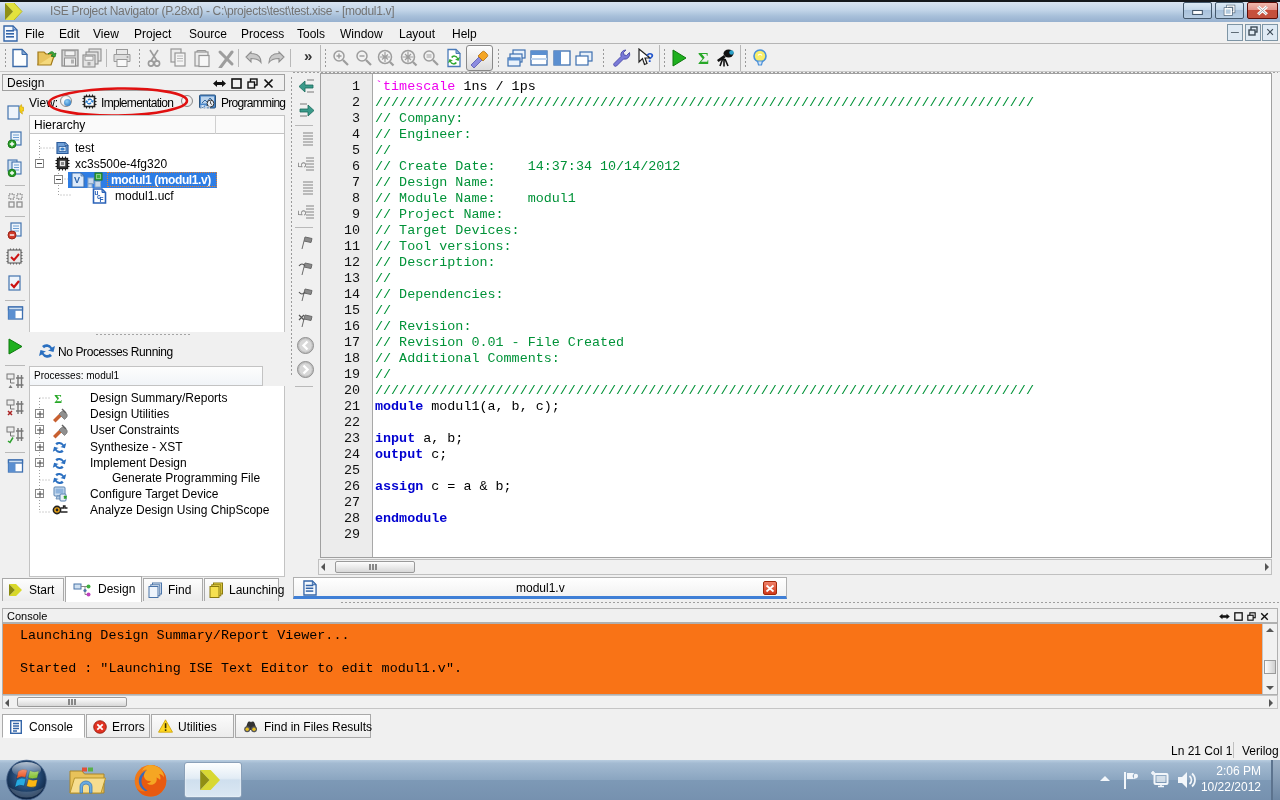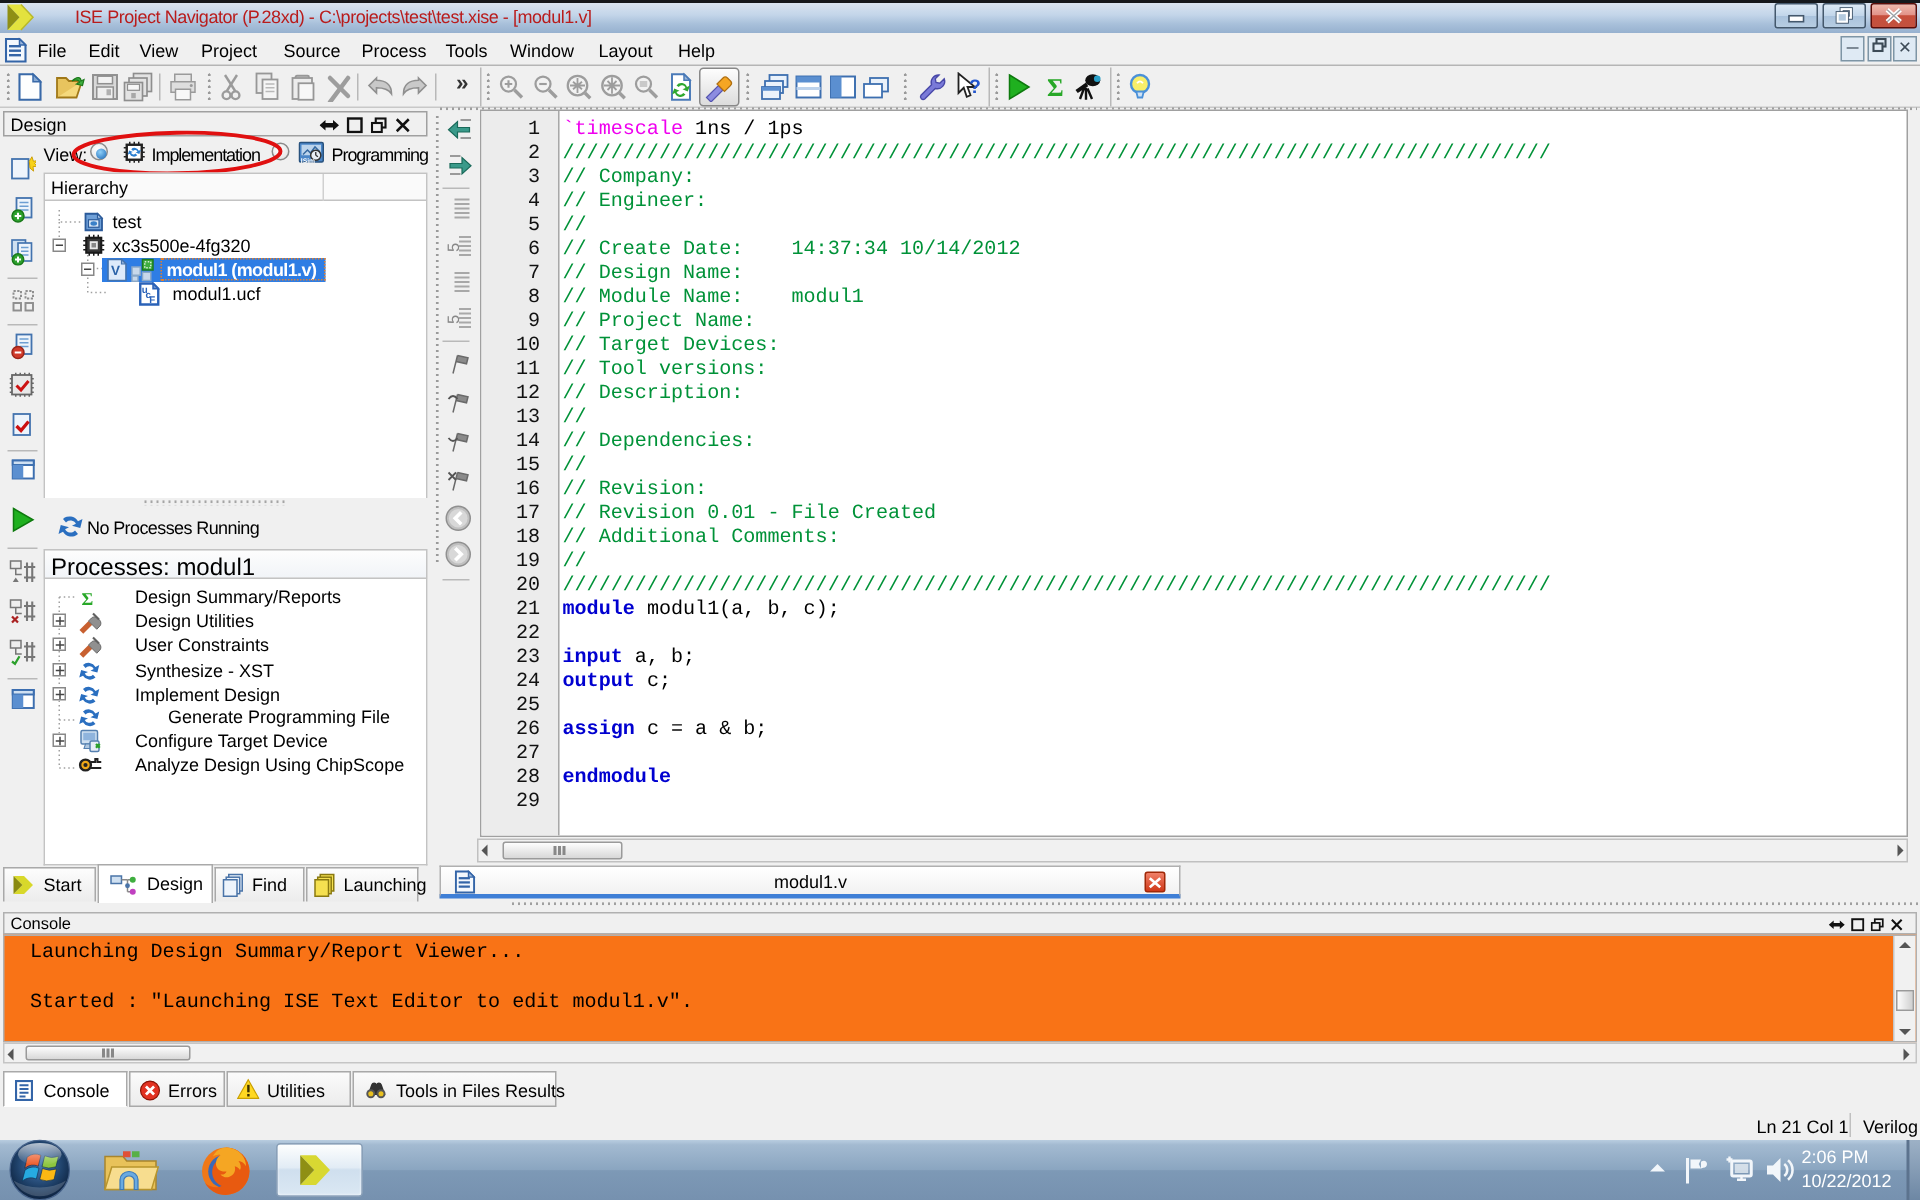--- a/index.html
+++ b/index.html
@@ -5,21 +5,21 @@
 * { margin:0; padding:0; box-sizing:border-box; }
 html,body { width:1280px; height:800px; overflow:hidden; }
 body { font-family:"Liberation Sans", sans-serif; background:#f0f0f0; position:relative; }
 .abs { position:absolute; }
 .mono { font-family:"Liberation Mono", monospace; }
 
 
 #titlebar { left:0; top:0; width:1280px; height:22px;
   background:linear-gradient(#d9e4f1 0%, #c3d5e9 40%, #a8c0da 70%, #97b1cf 100%);
   border-top:2px solid #15181c; }
-#title-text { left:50px; top:4px; font-size:12px; letter-spacing:-0.3px; color:#b91c1c; }
+#title-text { left:50px; top:4px; font-size:12px; letter-spacing:-0.3px; color:#737373; }
 .winbtn { top:2px; width:29px; height:17px; border:1px solid #44586c; border-radius:2px; }
 .winbtn .glyph { position:absolute; left:0; top:0; width:100%; height:100%; }
 #btn-min { left:1183px; background:linear-gradient(#dce9f5 0%, #c2d6ea 49%, #a9c2dc 50%, #b7cde2 100%); }
 #btn-max { left:1215px; background:linear-gradient(#dce9f5 0%, #c2d6ea 49%, #a9c2dc 50%, #b7cde2 100%); }
 #btn-close { left:1247px; width:31px; background:linear-gradient(#efb9ad 0%, #e2948a 45%, #c74f3c 50%, #c3513e 100%); border-color:#5c0d08; }
 
 
 #menubar { left:0; top:22px; width:1280px; height:22px; background:#f0f0f0; border-bottom:1px solid #b5b5b5; }
 .menuitem { position:absolute; top:5px; font-size:12px; color:#000; }
 .mdibtn { position:absolute; top:2px; width:16px; height:17px; background:#dfeaf4; border:1px solid #7e95a5; color:#3c4a56; font-size:11px; text-align:center; line-height:15px; }
@@ -32,21 +32,21 @@
 .ticon { position:absolute; top:3px; width:20px; height:20px; }
 #design-panel-header { left:2px; top:74px; width:283px; height:17px; background:#f0f0f0; border:1px solid #a0a0a0; }
 #design-title { position:absolute; left:4px; top:1px; font-size:12px; color:#000; }
 
 #left-strip { left:2px; top:92px; width:26px; height:485px; background:#f0f0f0; }
 #view-row { left:29px; top:92px; width:256px; height:32px; background:#f0f0f0; font-size:12px; }
 #hier-header { left:29px; top:115px; width:256px; height:19px; background:#fafafa; border:1px solid #c3c3c3; font-size:12px; }
 #tree-area { left:29px; top:134px; width:256px; height:198px; background:#fff; border-left:1px solid #c3c3c3; border-right:1px solid #c3c3c3; }
 #splitter1 { left:95px; top:333px; width:96px; height:4px; background-image:radial-gradient(circle, #a5a5a5 0.8px, transparent 1px); background-size:4px 3px; }
 #noproc-row { left:29px; top:337px; width:256px; height:28px; background:#f0f0f0; font-size:12px; }
-#proc-header { left:29px; top:366px; width:256px; height:20px; background:linear-gradient(#fdfdfd,#f1f4f8); border:1px solid #c3c3c3; font-size:16px; }
+#proc-header { left:29px; top:366px; width:234px; height:20px; background:linear-gradient(#fdfdfd,#f1f4f8); border:1px solid #c3c3c3; font-size:10px; }
 #proc-area { left:29px; top:386px; width:256px; height:191px; background:#fff; border:1px solid #c3c3c3; border-top:none; }
 
 .treerow { position:absolute; height:16px; font-size:12px; color:#000; white-space:nowrap; }
 
 
 .btab { position:absolute; top:578px; height:23px; background:linear-gradient(#fdfdfd,#ececec); border:1px solid #a9a9a9; border-bottom:none; font-size:12px; color:#000; }
 .btab.sel { top:576px; height:26px; background:#fff; z-index:3; }
 
 
 #edit-strip { left:290px; top:74px; width:28px; height:482px; background:#f0f0f0; }
@@ -66,21 +66,21 @@
 #console-body { left:2px; top:623px; width:1276px; height:72px; background:#f97316; border:1px solid #b0b0b0; }
 #console-hscroll { left:2px; top:695px; width:1276px; height:14px; background:#f1f1f1; border:1px solid #c5c5c5; }
 .ctab { position:absolute; top:714px; height:24px; background:linear-gradient(#fbfbfb,#ececec); border:1px solid #a9a9a9; font-size:12px; white-space:nowrap; }
 .ctab.sel { background:#fff; border-bottom:1px solid #fff; }
 
 #statusbar { left:0px; top:740px; width:1280px; height:20px; background:#f0f0f0; font-size:12px; }
 
 
 #taskbar { left:0; top:760px; width:1280px; height:40px;
   background:linear-gradient(#b9cde0 0%, #a3bad1 8%, #8aa5c0 50%, #7d99b6 51%, #7691af 100%); }
-#clock { right:19px; top:3px; position:absolute; color:#fff; font-size:12px; text-align:left; line-height:16px; }
+#clock { right:19px; top:3px; position:absolute; color:#fff; font-size:12px; text-align:right; line-height:16px; }
 #showdesk { position:absolute; right:0; top:0; width:9px; height:40px; background:linear-gradient(#9db1c6,#6d87a4); border-left:2px solid #5c738e; }
 </style>
 </head>
 <body>
 
 <div class="abs" id="titlebar"></div>
 <svg class="abs" style="left:4px;top:2px" width="24" height="19" viewBox="0 0 24 19">
     <path d="M1 1 l9 0 8 8.5 -8 8.5 -9 0 8-8.5z" fill="#e3e23e"></path>
     <path d="M1 1 l8 8.5 -8 8.5z" fill="#8f8f14"></path>
     <path d="M10 1 l8 8.5 -8 8.5" fill="none" stroke="#b8b82a" stroke-width="1"></path>
@@ -869,21 +869,21 @@
 </div>
 <div class="abs ctab" style="left:235px;width:136px;">
   <svg style="position:absolute;left:7px;top:5px" width="16" height="13" viewBox="0 0 16 13">
       <path d="M2 10 l2.5-7 a2 2 0 0 1 3.8 0 l2.5 7z" fill="#333"></path>
       <path d="M8.2 10 l2.5-7 a2 2 0 0 1 3.8 0 l2.5 7z" fill="#333" transform="translate(-3 0)"></path>
       <circle cx="4.2" cy="9.2" r="3" fill="#555"></circle>
       <circle cx="11" cy="9.2" r="3" fill="#555"></circle>
       <circle cx="4.2" cy="9.2" r="1.7" fill="#e8c020"></circle>
       <circle cx="11" cy="9.2" r="1.7" fill="#e8c020"></circle>
     </svg>
-  <span style="position:absolute;left:28px;top:5px;">Tools in Files Results</span>
+  <span style="position:absolute;left:28px;top:5px;">Find in Files Results</span>
 </div>
 
 <div class="abs" id="statusbar">
   <span style="position:absolute;left:1171px;top:4px;">Ln 21 Col 1</span>
   <span style="position:absolute;left:1242px;top:4px;">Verilog</span>
   <span style="position:absolute;left:1233px;top:2px;width:1px;height:16px;background:#c0c0c0;"></span>
 </div>
 
 <div class="abs" id="taskbar">
 

